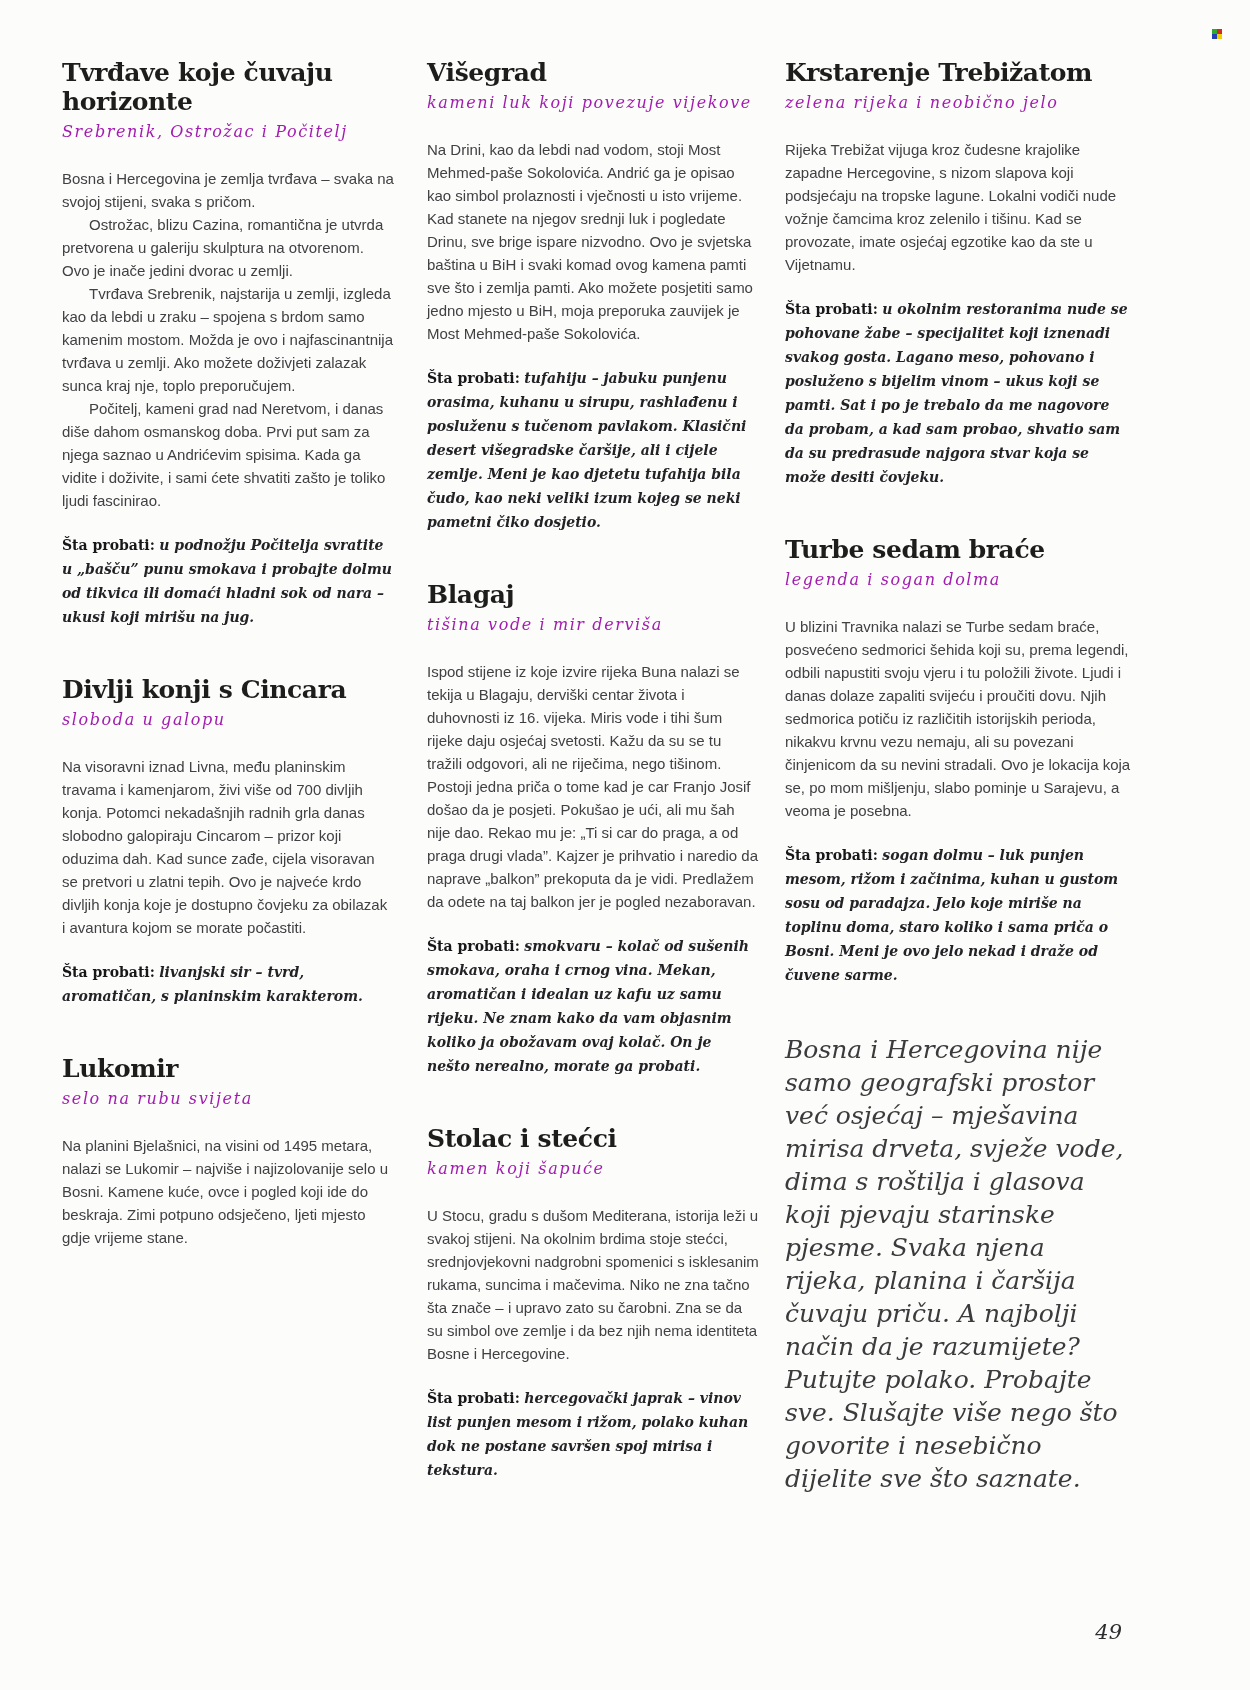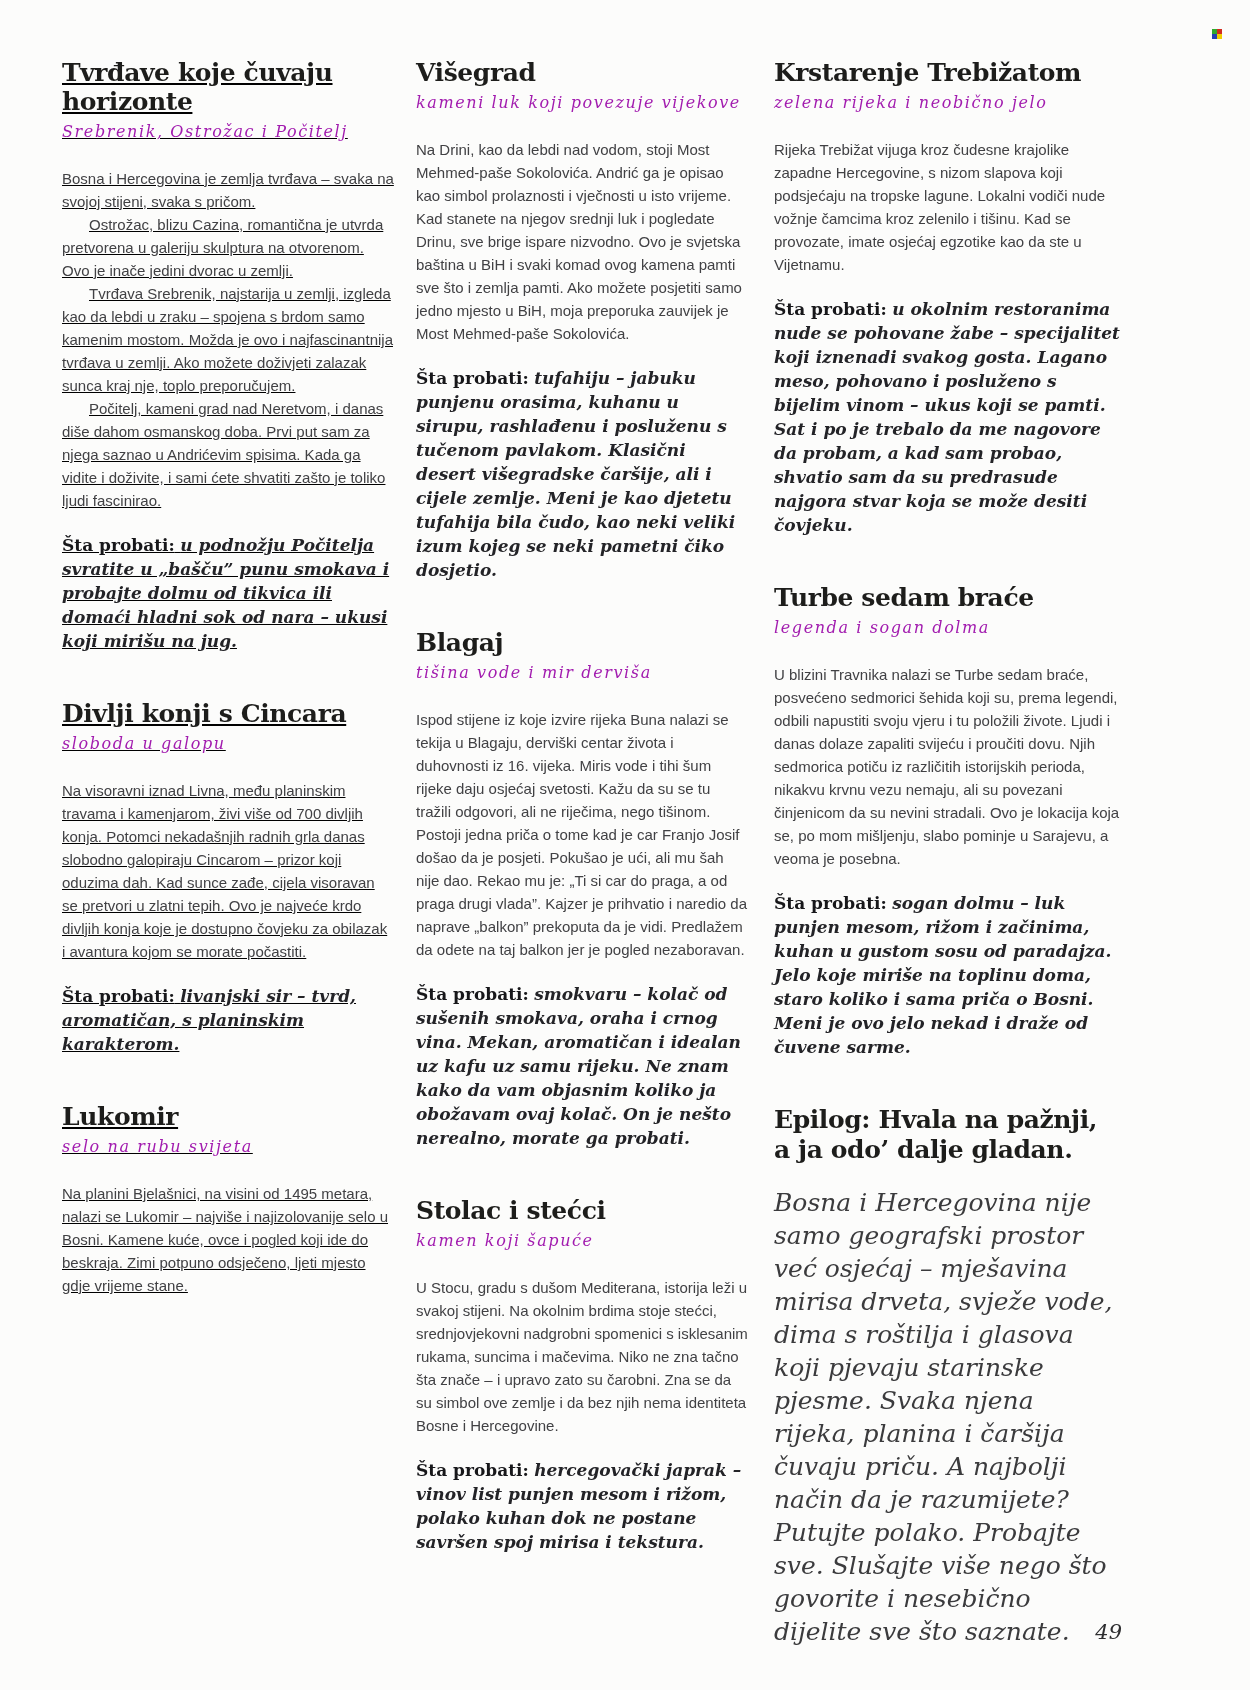--- a/index.html
+++ b/index.html
@@ -10,21 +10,21 @@
     position: relative;
     width: 1250px;
     height: 1690px;
     background: #fcfcfb;
     overflow: hidden;
     padding: 58px 0 0 62px;
     display: flex;
   }
 
   .col { flex: 0 0 auto; }
-  .col-a { width: 332px; margin-right: 22px; text-decoration: underline; }
+  .col-a { width: 332px; margin-right: 33px; }
   .col-b { width: 332px; margin-right: 26px; }
   .col-c { width: 348px; }
 
   section { margin-bottom: 46px; }
 
   .sec-title {
     font-family: "DejaVu Serif", serif;
     font-weight: 700;
     font-size: 25px;
     line-height: 1.16;
@@ -46,21 +46,21 @@
     font-family: "Liberation Sans", sans-serif;
     font-size: 15px;
     line-height: 23px;
     color: #414144;
   }
   .para.ind { text-indent: 27px; }
 
   .taste {
     margin-top: 21px;
     font-family: "DejaVu Serif", serif;
-    font-size: 17px;
+    font-size: 14px;
     line-height: 24px;
   }
   .taste-label { font-weight: 700; font-style: normal; color: #17171a; }
   .taste-text  { font-weight: 700; font-style: italic; color: #232327; }
 
   .epilog-title {
     font-family: "DejaVu Serif", serif;
     font-weight: 700;
     font-size: 25px;
     line-height: 1.18;
@@ -166,21 +166,20 @@
     </section>
 
     <section>
       <h2 class="sec-title">Turbe sedam braće</h2>
       <div class="sec-sub">legenda i sogan dolma</div>
       <p class="para">U blizini Travnika nalazi se Turbe sedam braće, posvećeno sedmorici šehida koji su, prema legendi, odbili napustiti svoju vjeru i tu položili živote. Ljudi i danas dolaze zapaliti svijeću i proučiti dovu. Njih sedmorica potiču iz različitih istorijskih perioda, nikakvu krvnu vezu nemaju, ali su povezani činjenicom da su nevini stradali. Ovo je lokacija koja se, po mom mišljenju, slabo pominje u Sarajevu, a veoma je posebna.</p>
       <p class="taste"><b class="taste-label">Šta probati:</b> <i class="taste-text">sogan dolmu – luk punjen mesom, rižom i začinima, kuhan u gustom sosu od paradajza. Jelo koje miriše na toplinu doma, staro koliko i sama priča o Bosni. Meni je ovo jelo nekad i draže od čuvene sarme.</i></p>
     </section>
 
     <section>
-      <h2 class="epilog-title">Epilog: Hvala na pažnji, a ja odo’ dalje gladan.</h2>
       <p class="epilog-text">Bosna i Hercegovina nije samo geografski prostor već osjećaj – mješavina mirisa drveta, svježe vode, dima s roštilja i glasova koji pjevaju starinske pjesme. Svaka njena rijeka, planina i čaršija čuvaju priču. A najbolji način da je razumijete? Putujte polako. Probajte sve. Slušajte više nego što govorite i nesebično dijelite sve što saznate.</p>
     </section>
 
   </div>
 
   <div class="logo">
     <span style="background: rgb(47, 169, 44);"></span>
     <span style="background: rgb(210, 43, 31);"></span>
     <span style="background: rgb(36, 64, 178);"></span>
     <span style="background: rgb(242, 206, 0);"></span>

